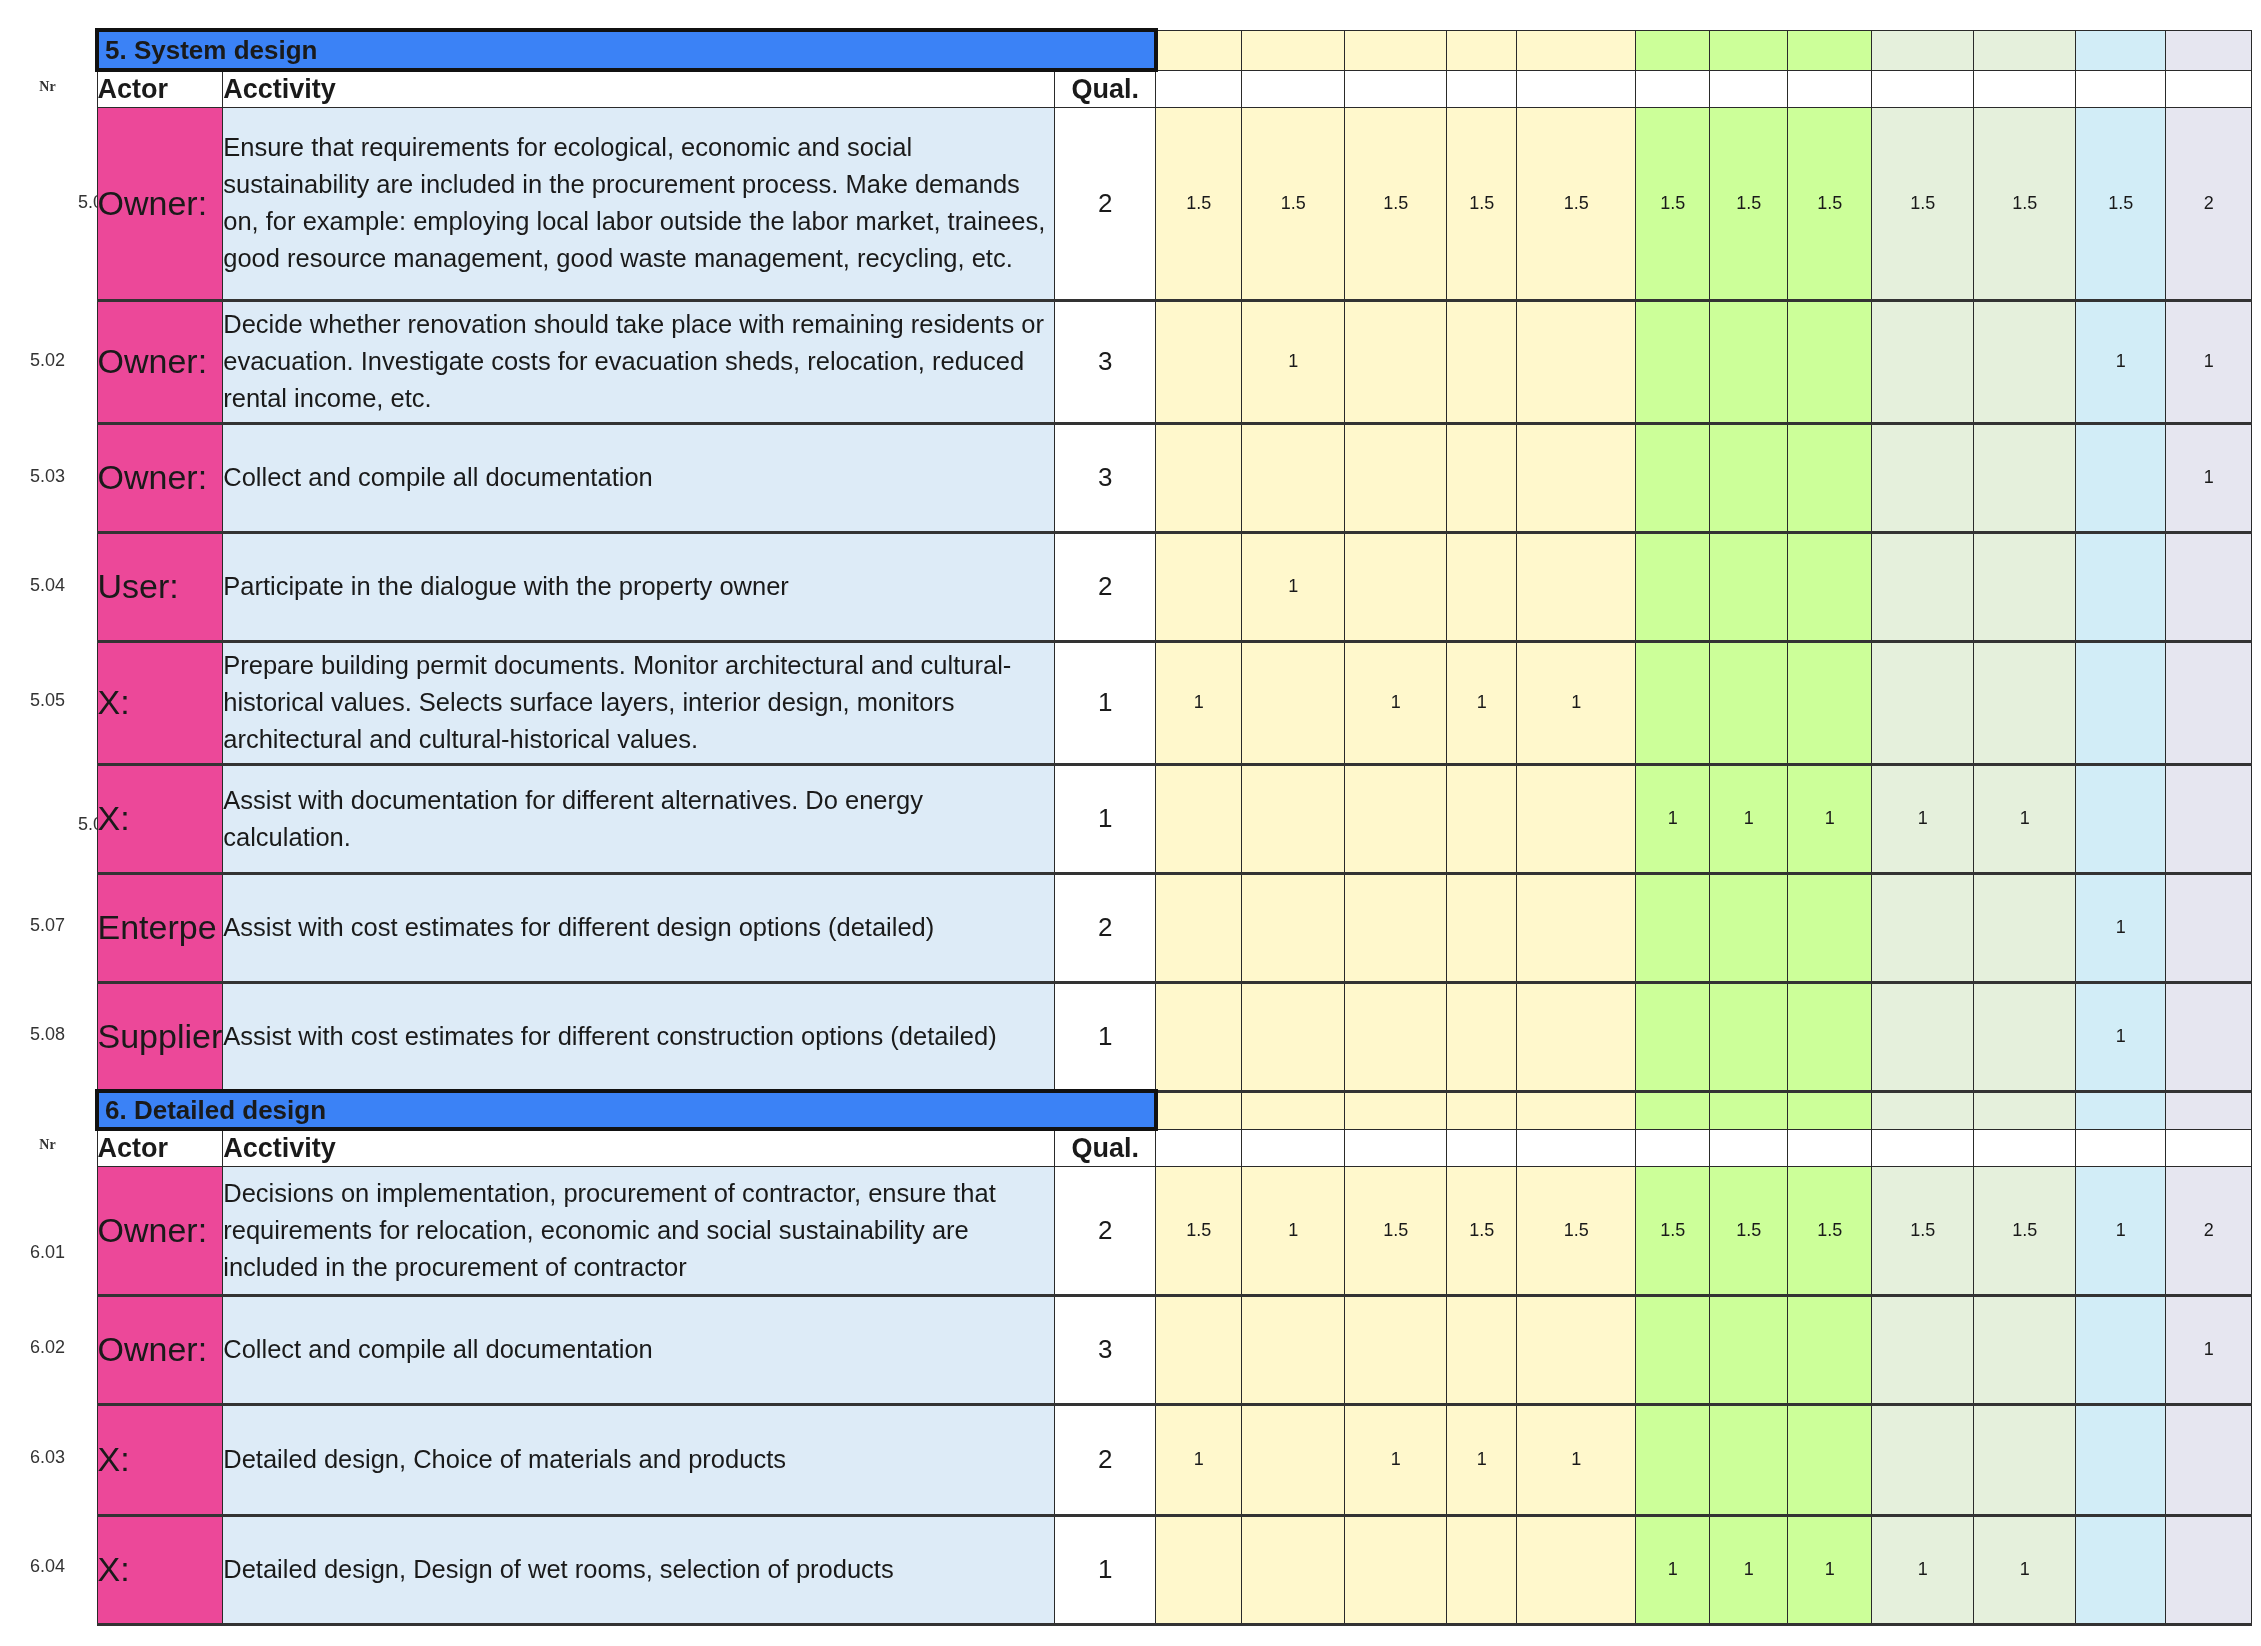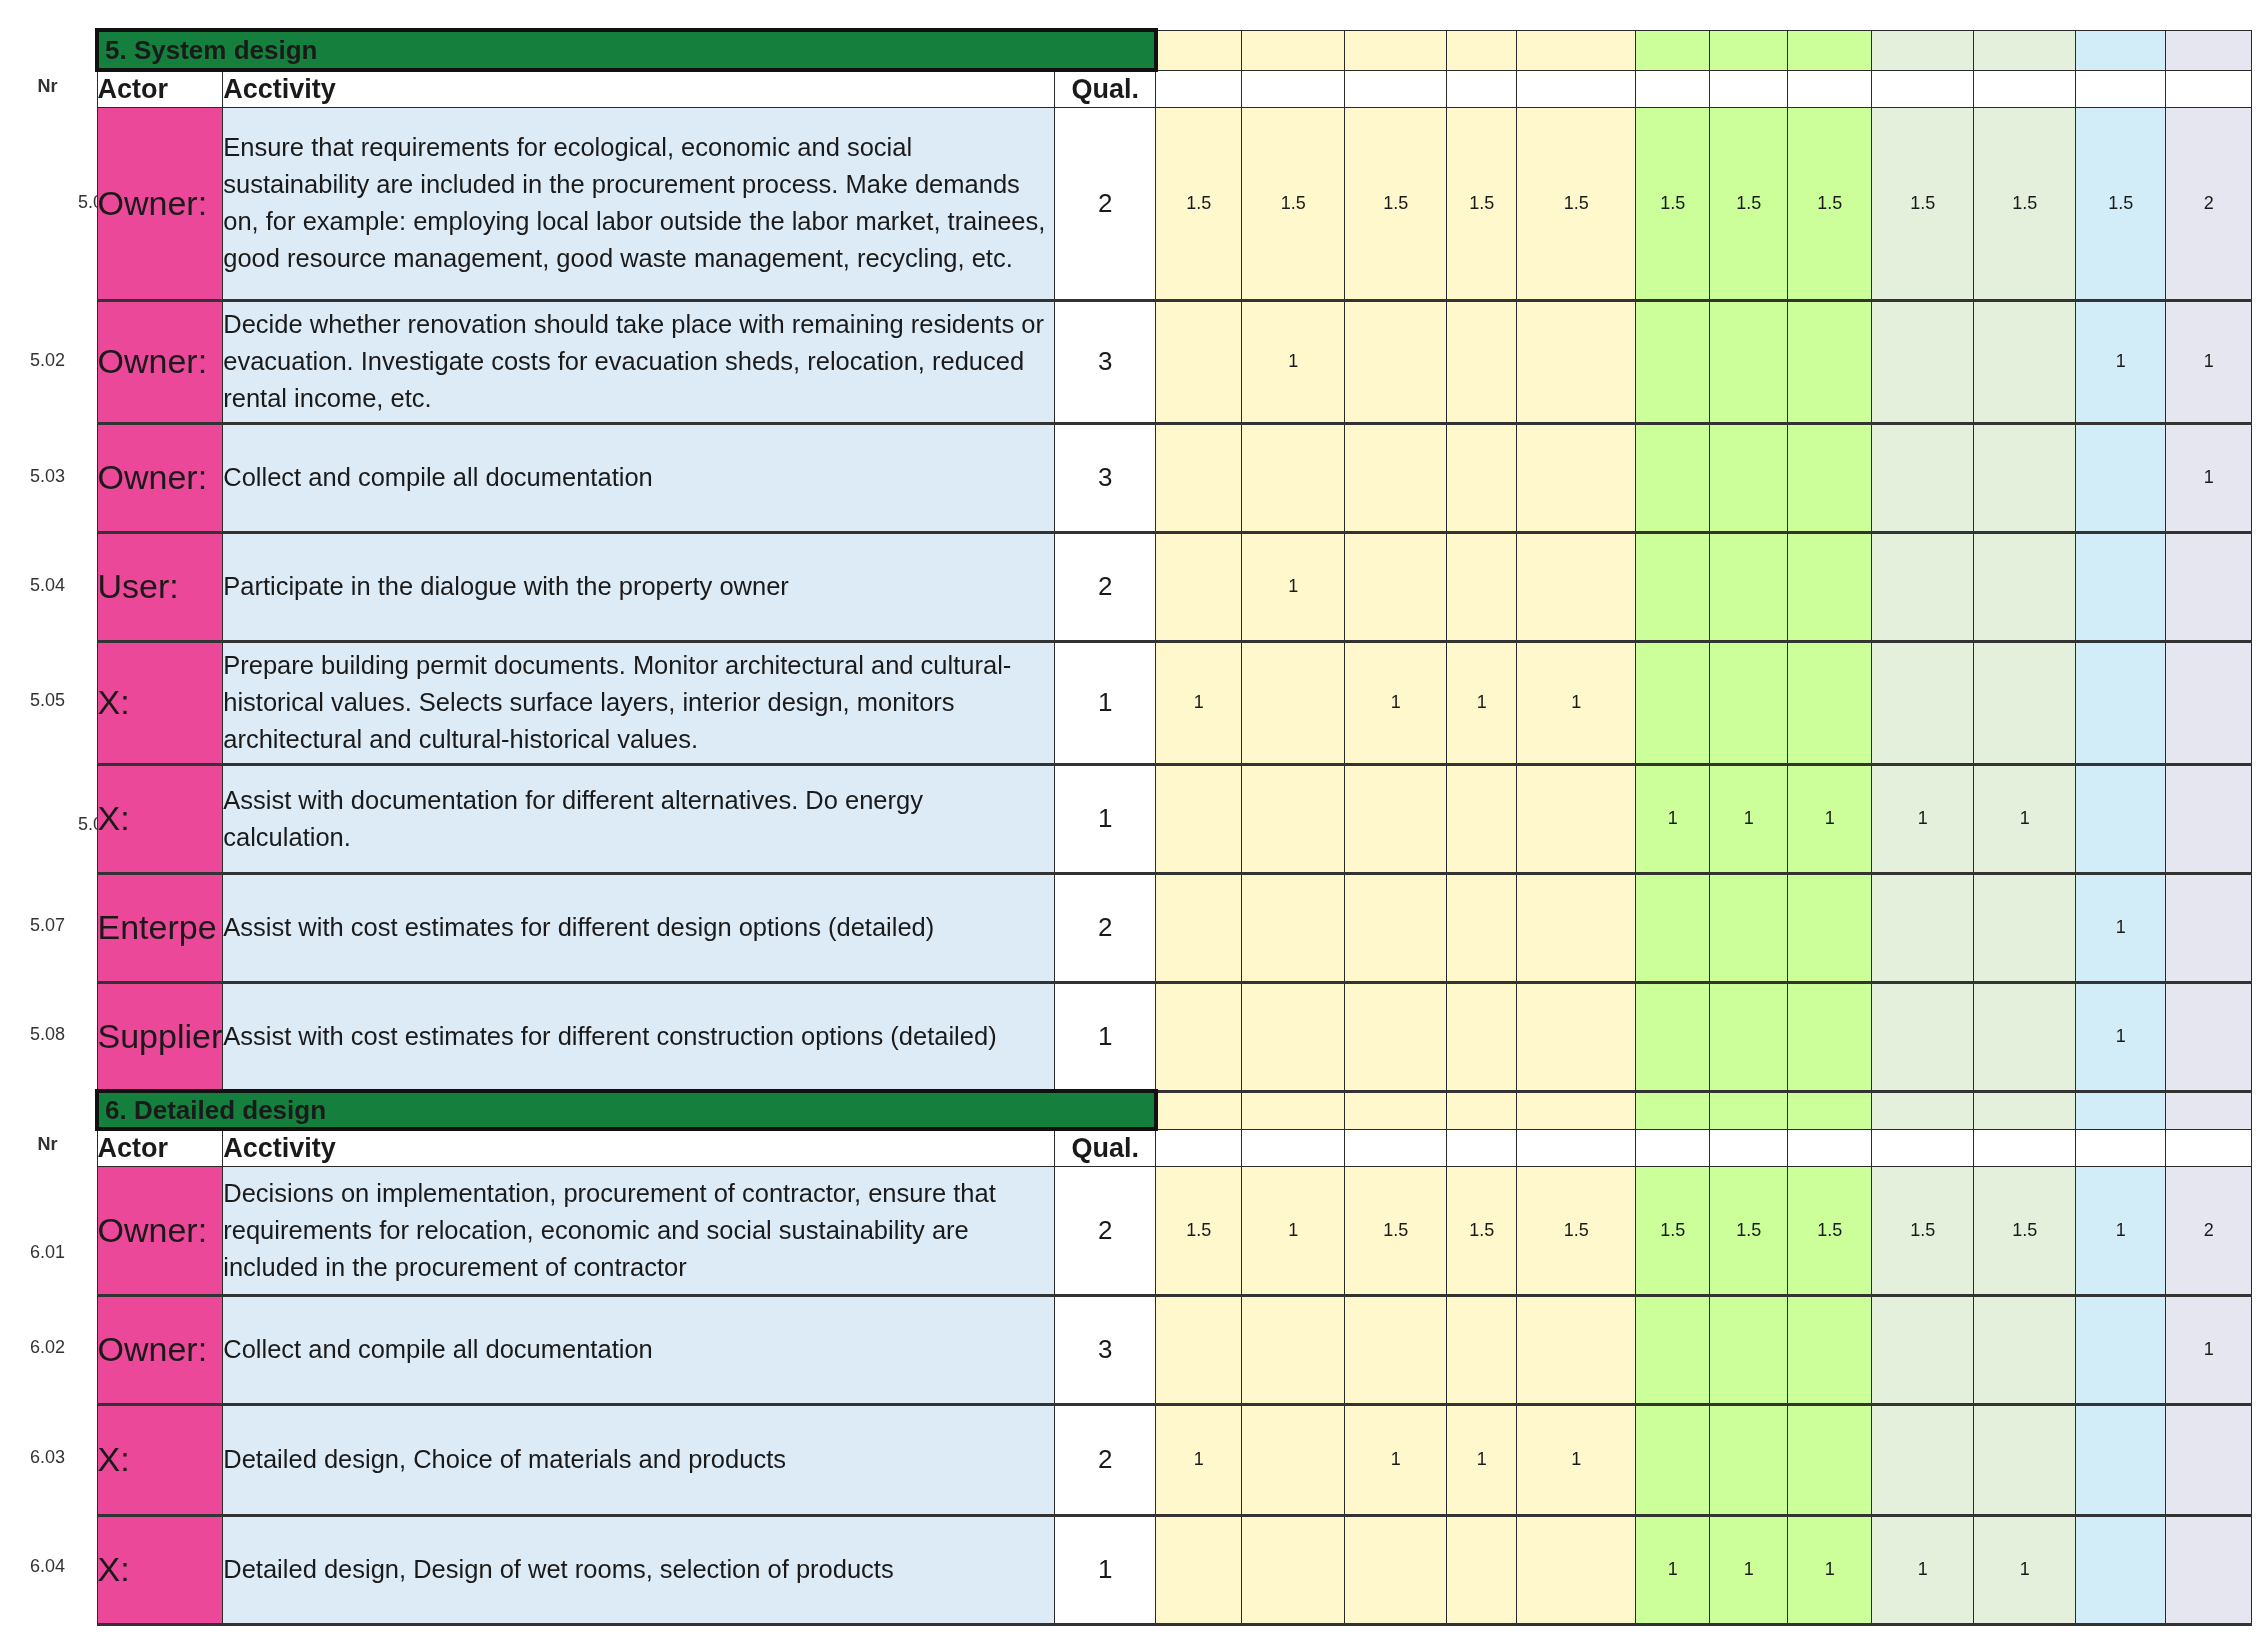--- a/index.html
+++ b/index.html
@@ -1,24 +1,24 @@
 <!DOCTYPE html>
 <html style="font-size:9.5px"><head>
 <meta charset="utf-8">
 <style>
   html, body { margin: 0; padding: 0; background: #ffffff; }
   body { width: 2261px; height: 1647px; position: relative; overflow: hidden;
          font-family: "Liberation Sans", "DejaVu Sans", sans-serif; color: #1a1a1a; }
   .sheet { position: absolute; left: 0; top: 0; width: 2261px; height: 1647px; }
   .nr-cell { position: absolute; left: 0; width: 95px; display: flex; align-items: center;
              justify-content: center; font-size: 18px; color: #333; }
-  .nr-head { font-weight: bold; font-size: 18px; }
+  .nr-head { font-weight: bold; font-size: 14px; font-family: Liberation Serif, serif; }
   table.grid { position: absolute; left: 95px; border-collapse: collapse; table-layout: fixed; }
   table.grid td { border: 1.8px solid #2a2a2a; padding: 0; vertical-align: middle; overflow: hidden; }
-  .sec-title td.title { background: #15803d; font-weight: bold; font-size: 26px; padding-left: 6px;
+  .sec-title td.title { background: #3b82f6; font-weight: bold; font-size: 26px; padding-left: 6px;
                         border: 4.2px solid #111; white-space: nowrap; }
   .hdr td { background: #fff; font-weight: bold; font-size: 27px; padding-left: 4.8px; white-space: nowrap;
             border-bottom: 3px solid #222; }
   .hdr td.qual { text-align: center; padding-left: 0; }
   td.actor { background: #ec4899; font-weight: normal; font-size: 34px; padding-left: 4.8px; white-space: nowrap; }
   td.activity { background: #DDEBF7; font-size: 25.5px; line-height: 37px; padding: 2.4px 3.6px 2.4px 4.8px; }
   td.qualv { background: #fff; text-align: center; font-size: 26px; }
   td.v { text-align: center; font-size: 18px; }
   .c-y { background: #FFF8CC; }
   .c-g { background: #CCFF99; }

